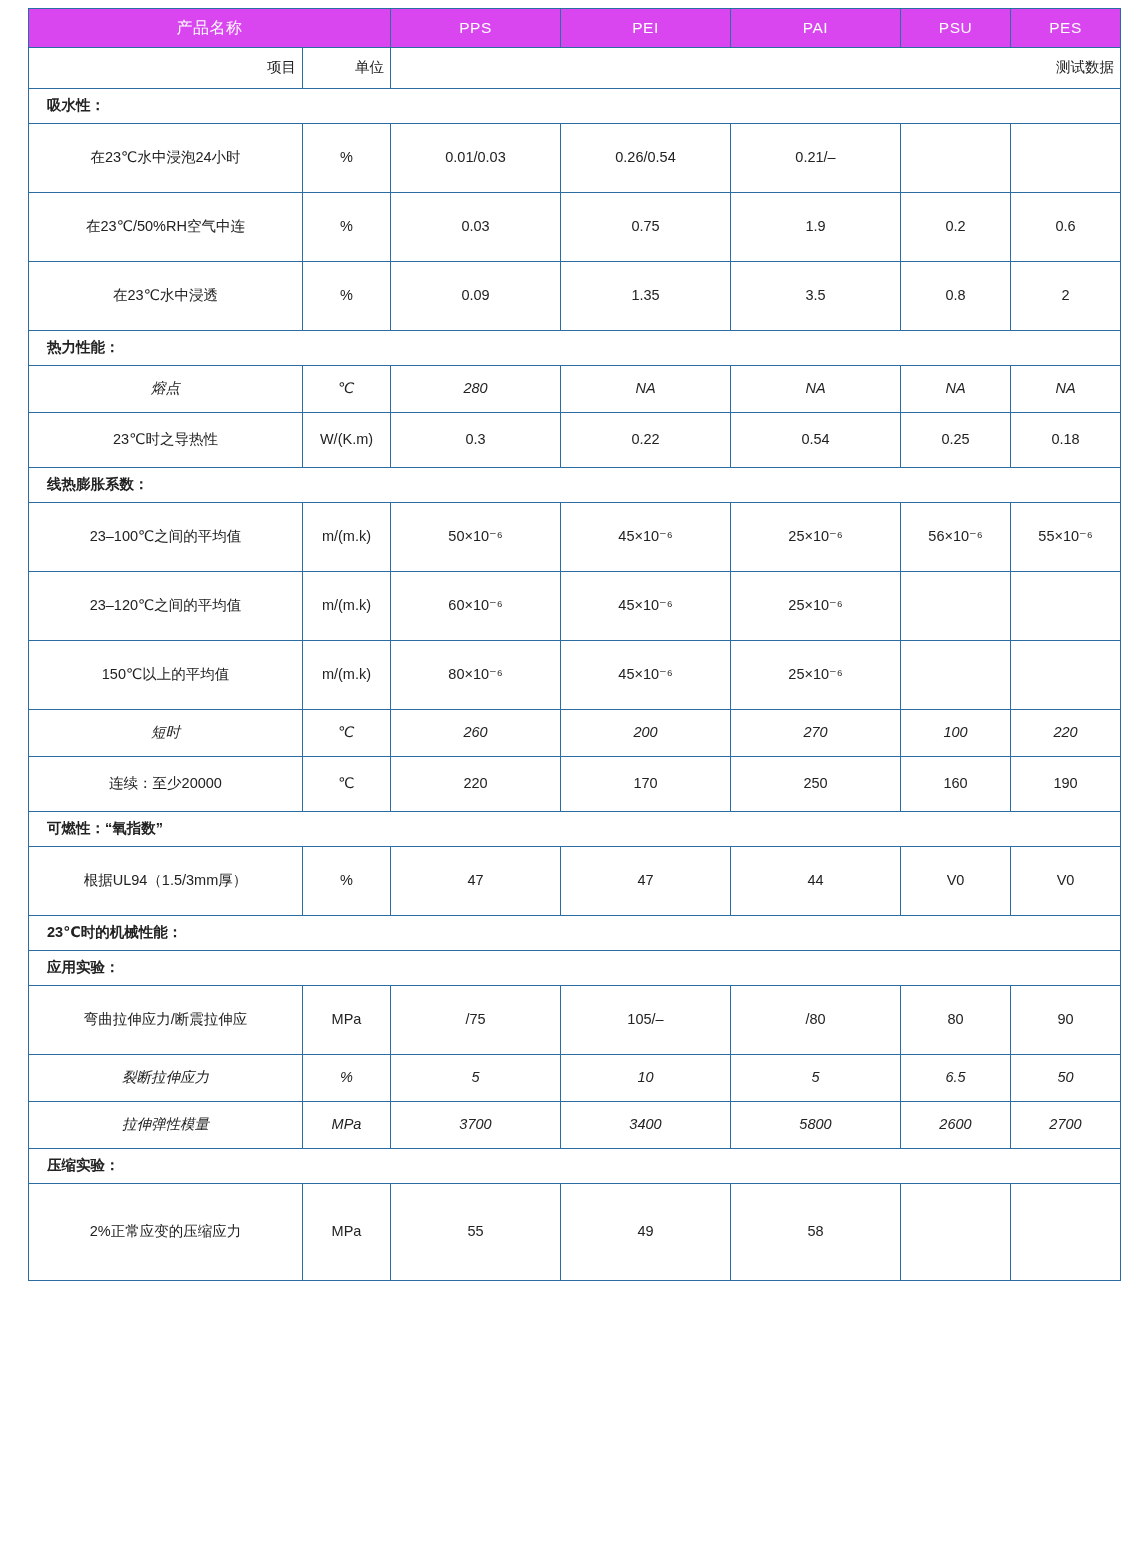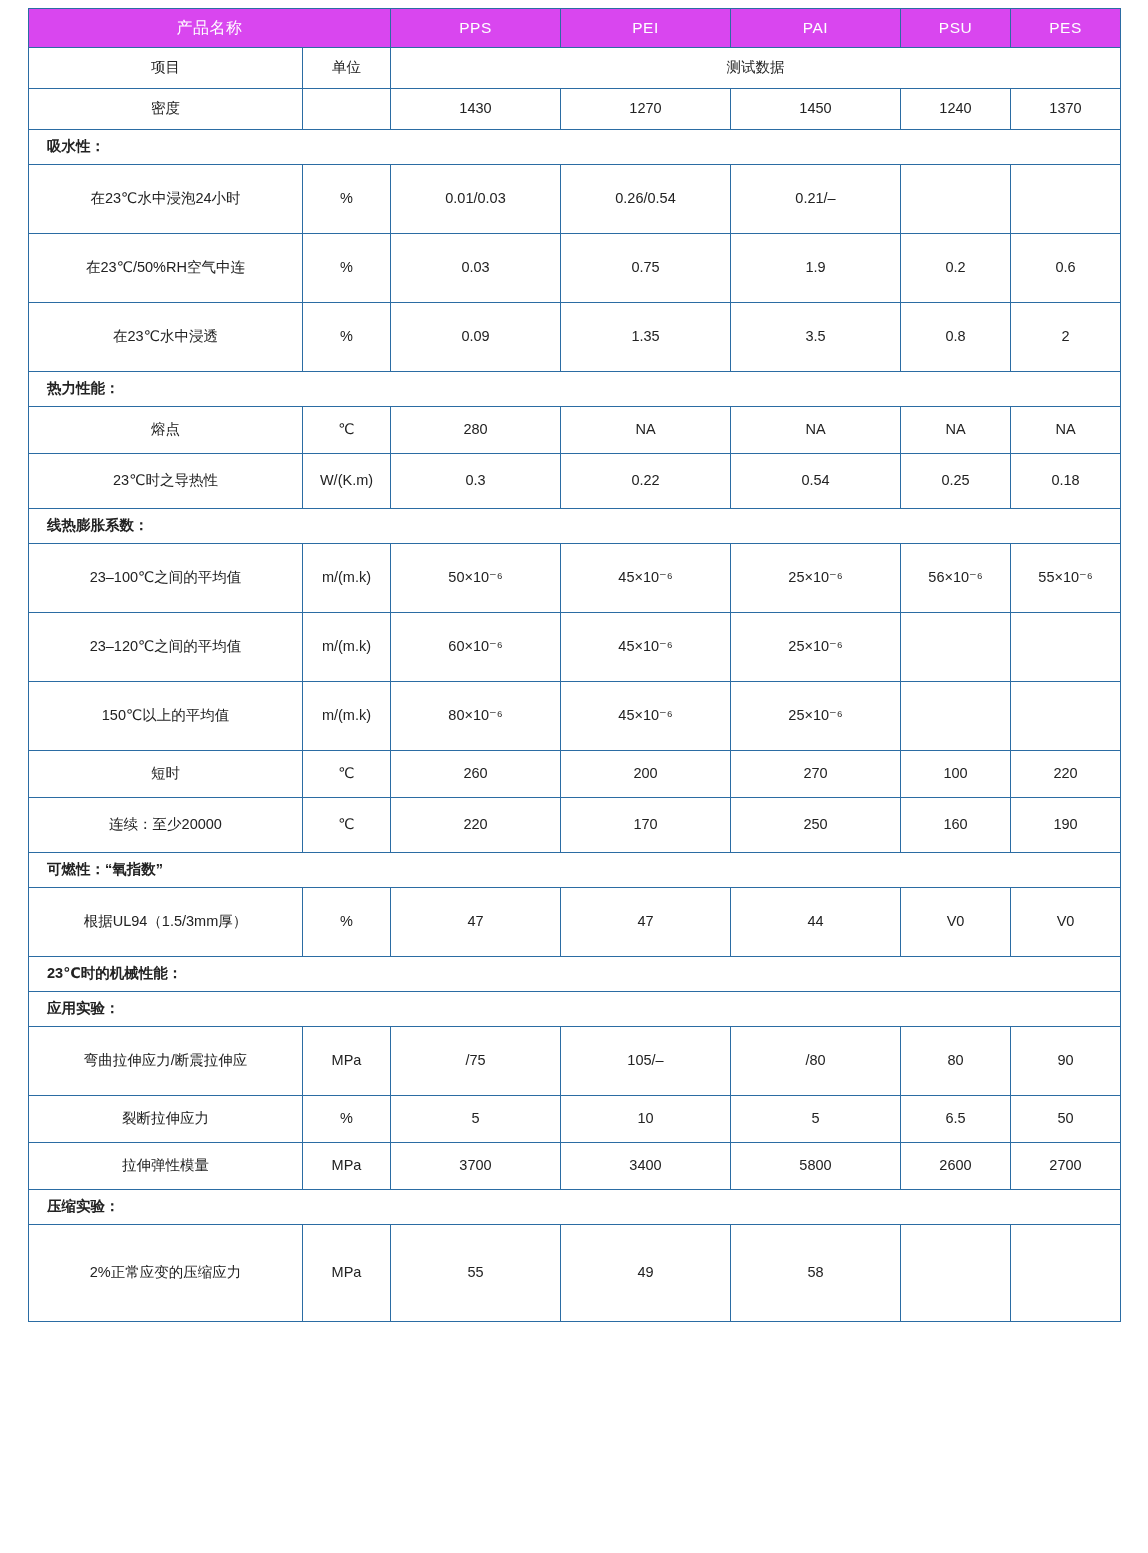--- a/index.html
+++ b/index.html
@@ -43,33 +43,33 @@
   thead th {
     background: #d946ef;
     color: #ffffff;
     height: 38px;
     font-size: 15.5px;
     letter-spacing: 0.5px;
     border-color: #2272b4;
   }
   thead th.h-name { font-size: 16px; }
 
-  tr.r-sub td { height: 40px; }
+  tr.r-sub td { height: 40px; text-align: right; }
   tr.r-dens td { height: 40px; }
   tr.r-section td {
     text-align: left;
     padding-left: 18px;
     height: 34px;
     font-size: 14.5px;
     font-weight: bold;
   }
   tr.r-tall td { height: 68px; margin-top: 42px; }
   tr.r-mid td { height: 54px; }
   tr.r-xtall td { height: 96px; }
-  tr.r-norm td { height: 46px; }
+  tr.r-norm td { height: 46px; font-style: italic; }
 
   td.name { text-align: center; }
   td.blank { }
 </style>
 </head>
 <body>
 
 <div class="sheet">
   <table class="spec">
     <colgroup>
@@ -90,29 +90,20 @@
         <th>PSU</th>
         <th>PES</th>
       </tr>
     </thead>
     <tbody>
       <tr class="r-sub">
         <td class="name">项目</td>
         <td>单位</td>
         <td colspan="5">测试数据</td>
       </tr>
-    <tr class="r-dens">
-          <td class="name">密度</td>
-          <td></td>
-          <td>1430</td>
-          <td>1270</td>
-          <td>1450</td>
-          <td>1240</td>
-          <td>1370</td>
-        </tr>
         <tr class="r-section">
           <td colspan="7">吸水性：</td>
         </tr>
         <tr class="r-tall">
           <td class="name">在23℃水中浸泡24小时</td>
           <td>%</td>
           <td>0.01/0.03</td>
           <td>0.26/0.54</td>
           <td>0.21/–</td>
           <td class="blank"></td>

